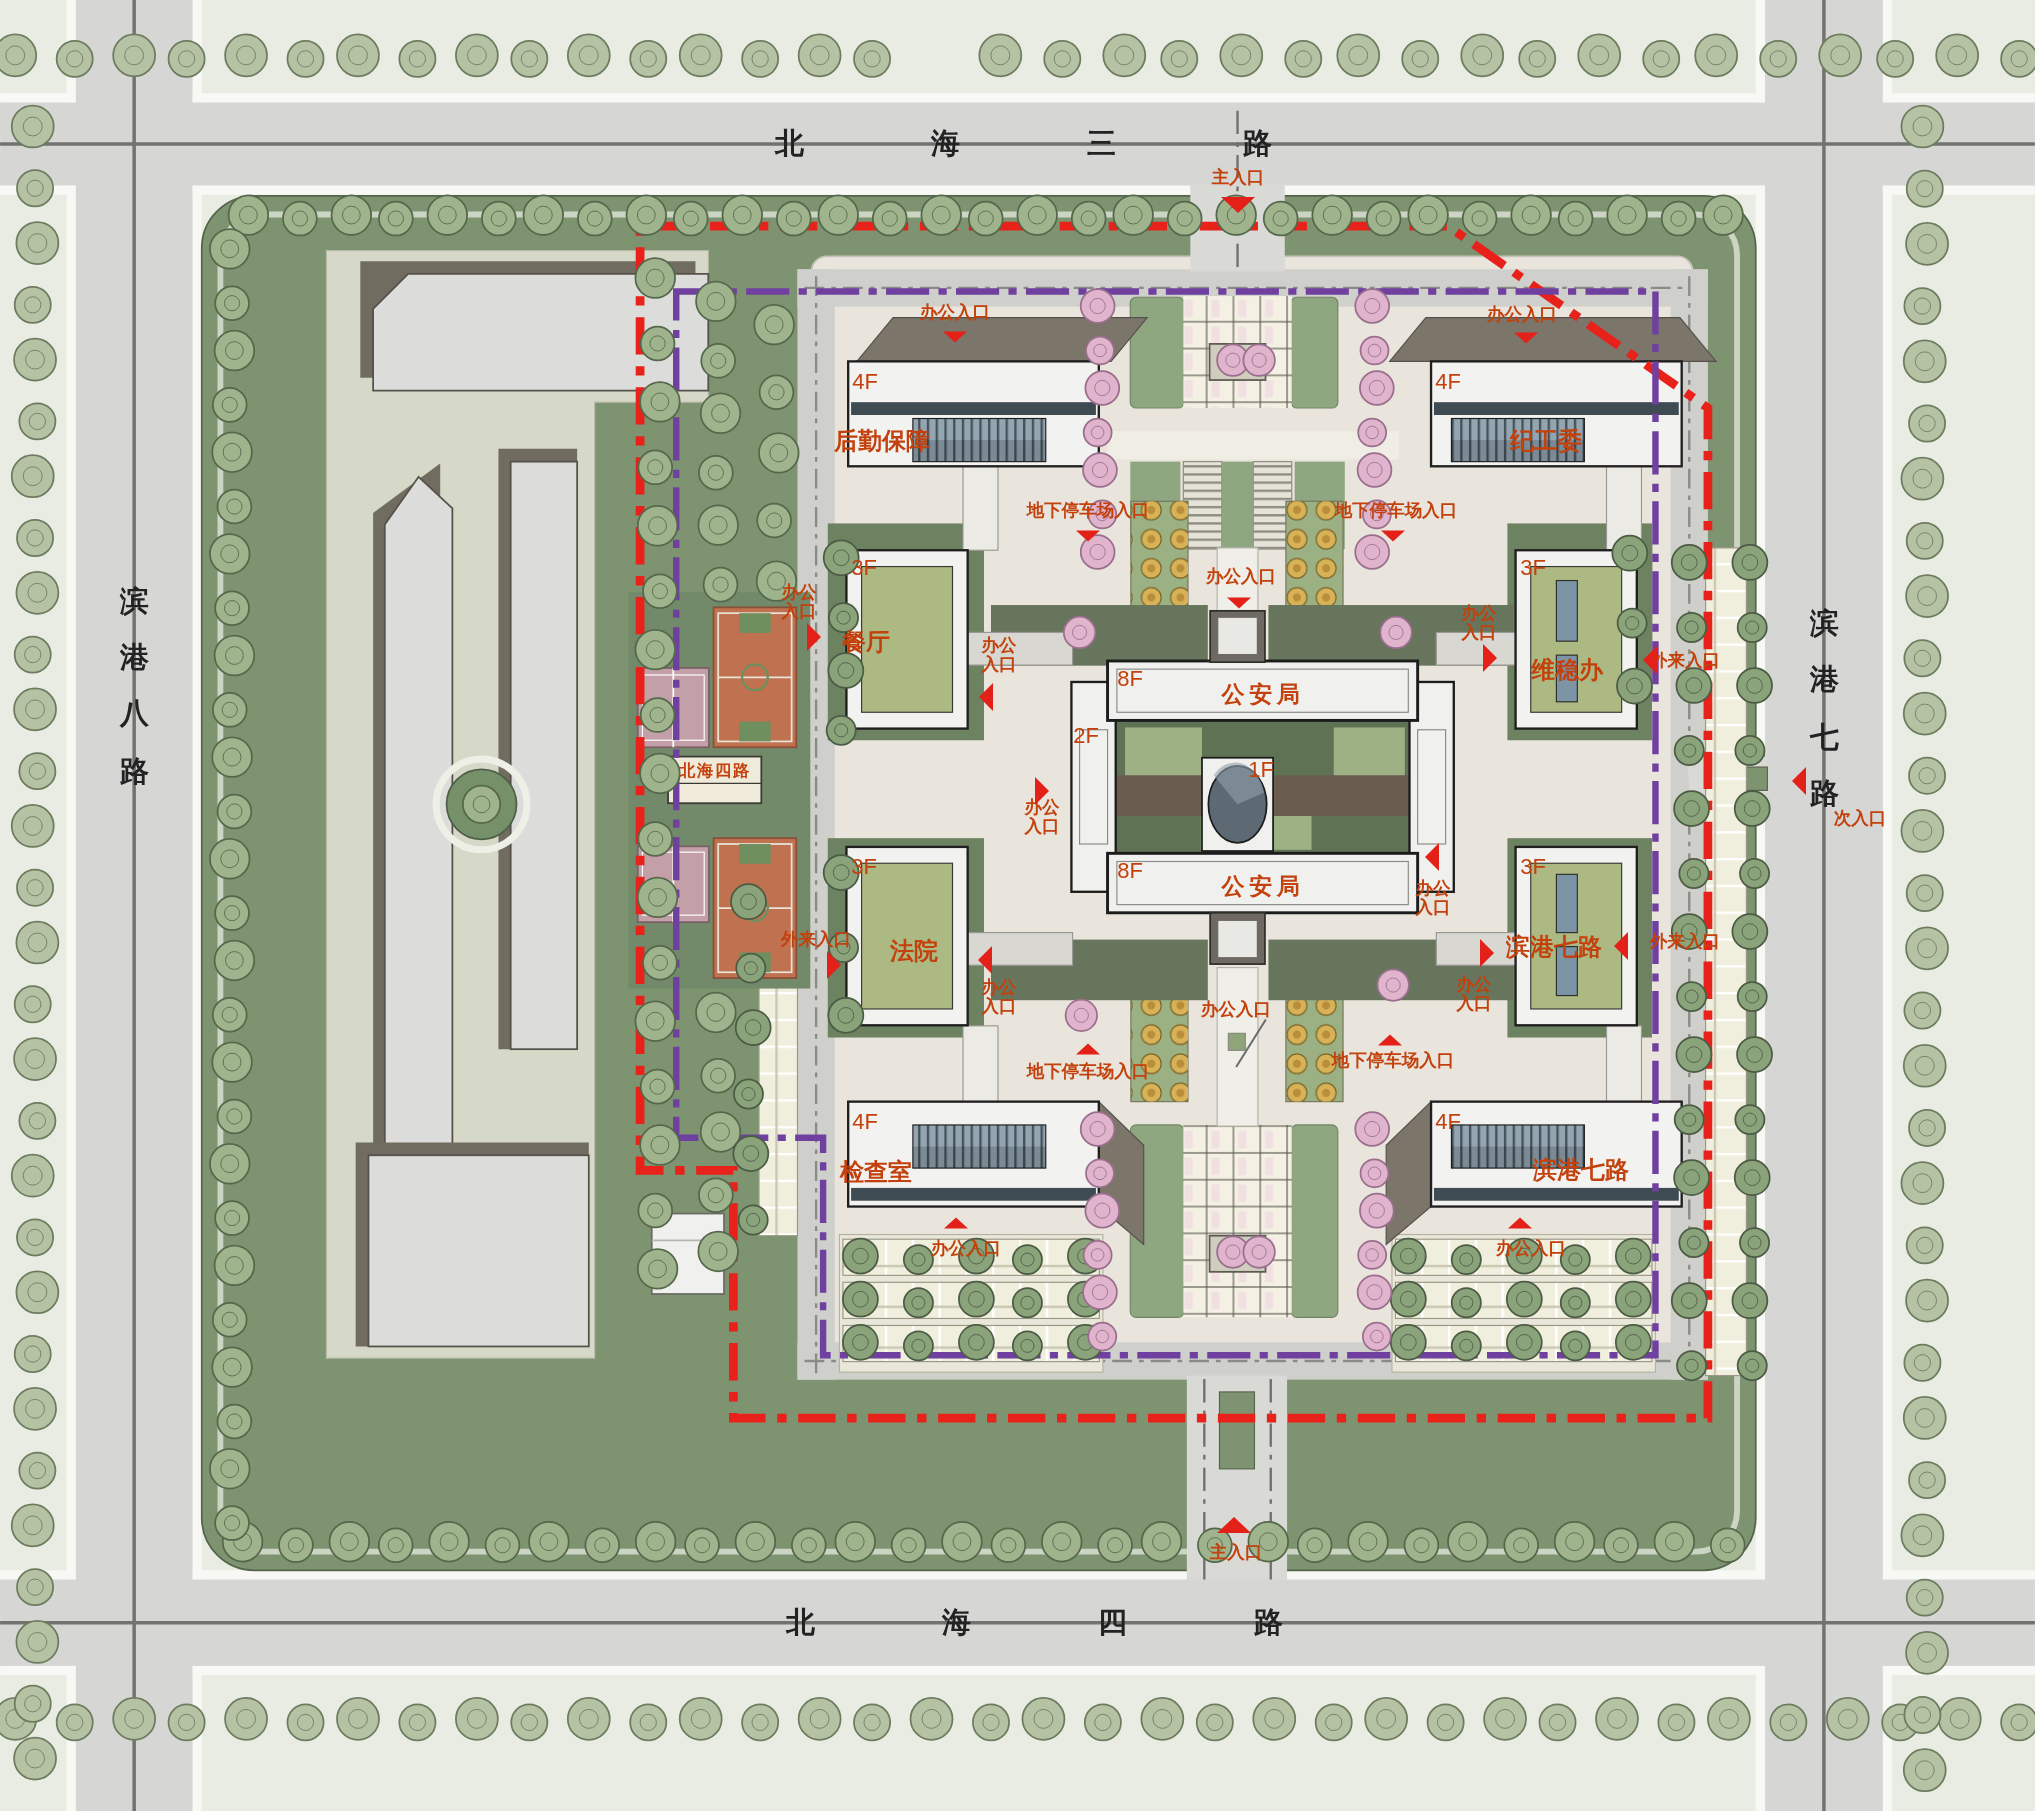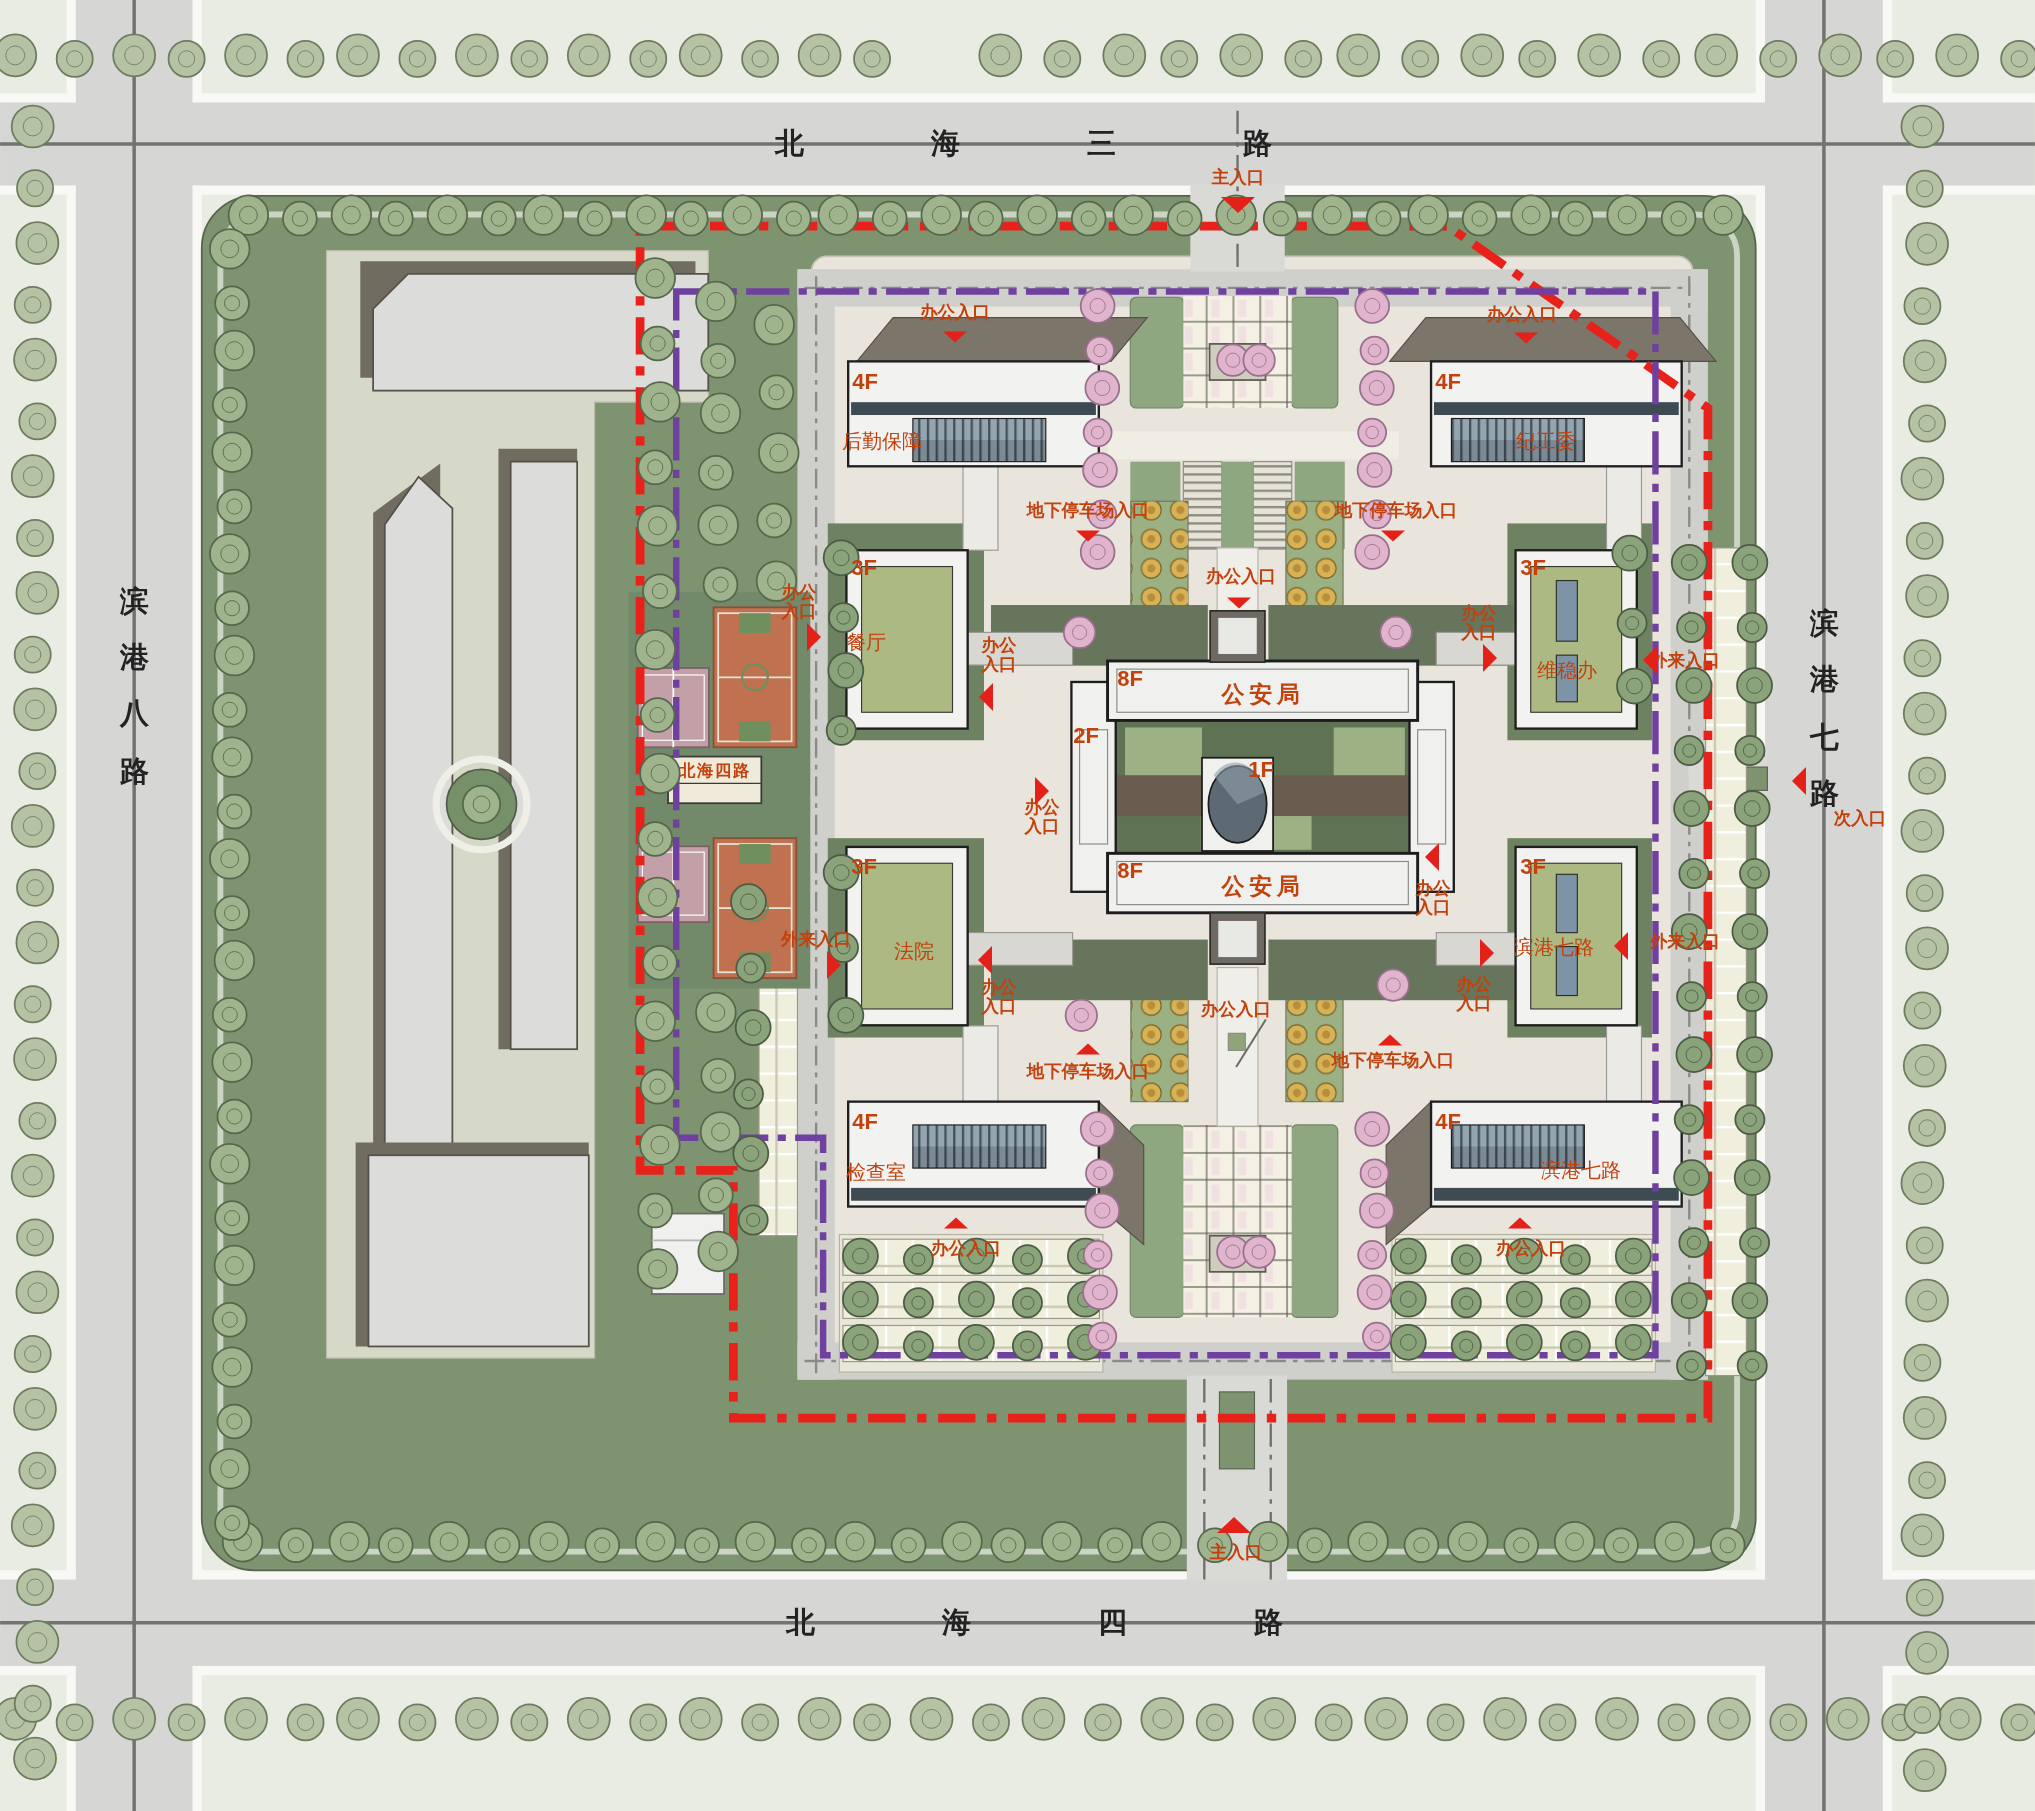--- a/index.html
+++ b/index.html
@@ -1,22 +1,22 @@
 <!DOCTYPE html>
 <html style="font-size:9.3px"><head>
 <meta charset="utf-8">
 <style>
   html,body{margin:0;padding:0;background:#dcdeda;}
   .plan{position:relative;width:2035px;height:1811px;overflow:hidden;
         font-family:"Liberation Sans","DejaVu Sans",sans-serif;background:#e9ece2;}
   .plan svg{position:absolute;left:0;top:0;}
   .lbl{position:absolute;transform:translate(-50%,-50%);color:#c2410c;
        font-size:17.5px;font-weight:600;white-space:nowrap;line-height:1.1;z-index:30;}
-  .lbl-name{font-size:20px;font-weight:400;}
-  .lbl-floor{font-size:22px;font-weight:700;}
+  .lbl-name{font-size:24px;font-weight:700;}
+  .lbl-floor{font-size:22px;font-weight:400;}
   .lbl-bureau{font-size:23px;letter-spacing:4.7px;font-weight:600;}
   .lbl-v{white-space:normal;width:40px;text-align:center;word-break:break-all;}
   .lbl-box{font-size:16.3px;letter-spacing:1.7px;}
   .lbl-road-h{font-size:29px;font-weight:700;letter-spacing:127px;color:#222;}
   .lbl-road-v{font-size:29px;font-weight:700;writing-mode:vertical-rl;
               text-orientation:upright;letter-spacing:58px;color:#222;}
   .tri{position:absolute;width:0;height:0;transform:translate(-50%,-50%);z-index:30;}
   .tri-down{border-left:17.5px solid transparent;border-right:17.5px solid transparent;border-top:16.3px solid #e32119;}
   .tri-up{border-left:17.5px solid transparent;border-right:17.5px solid transparent;border-bottom:16.3px solid #e32119;}
   .tri-down.sm{border-left-width:12.2px;border-right-width:12.2px;border-top-width:11.7px;}

